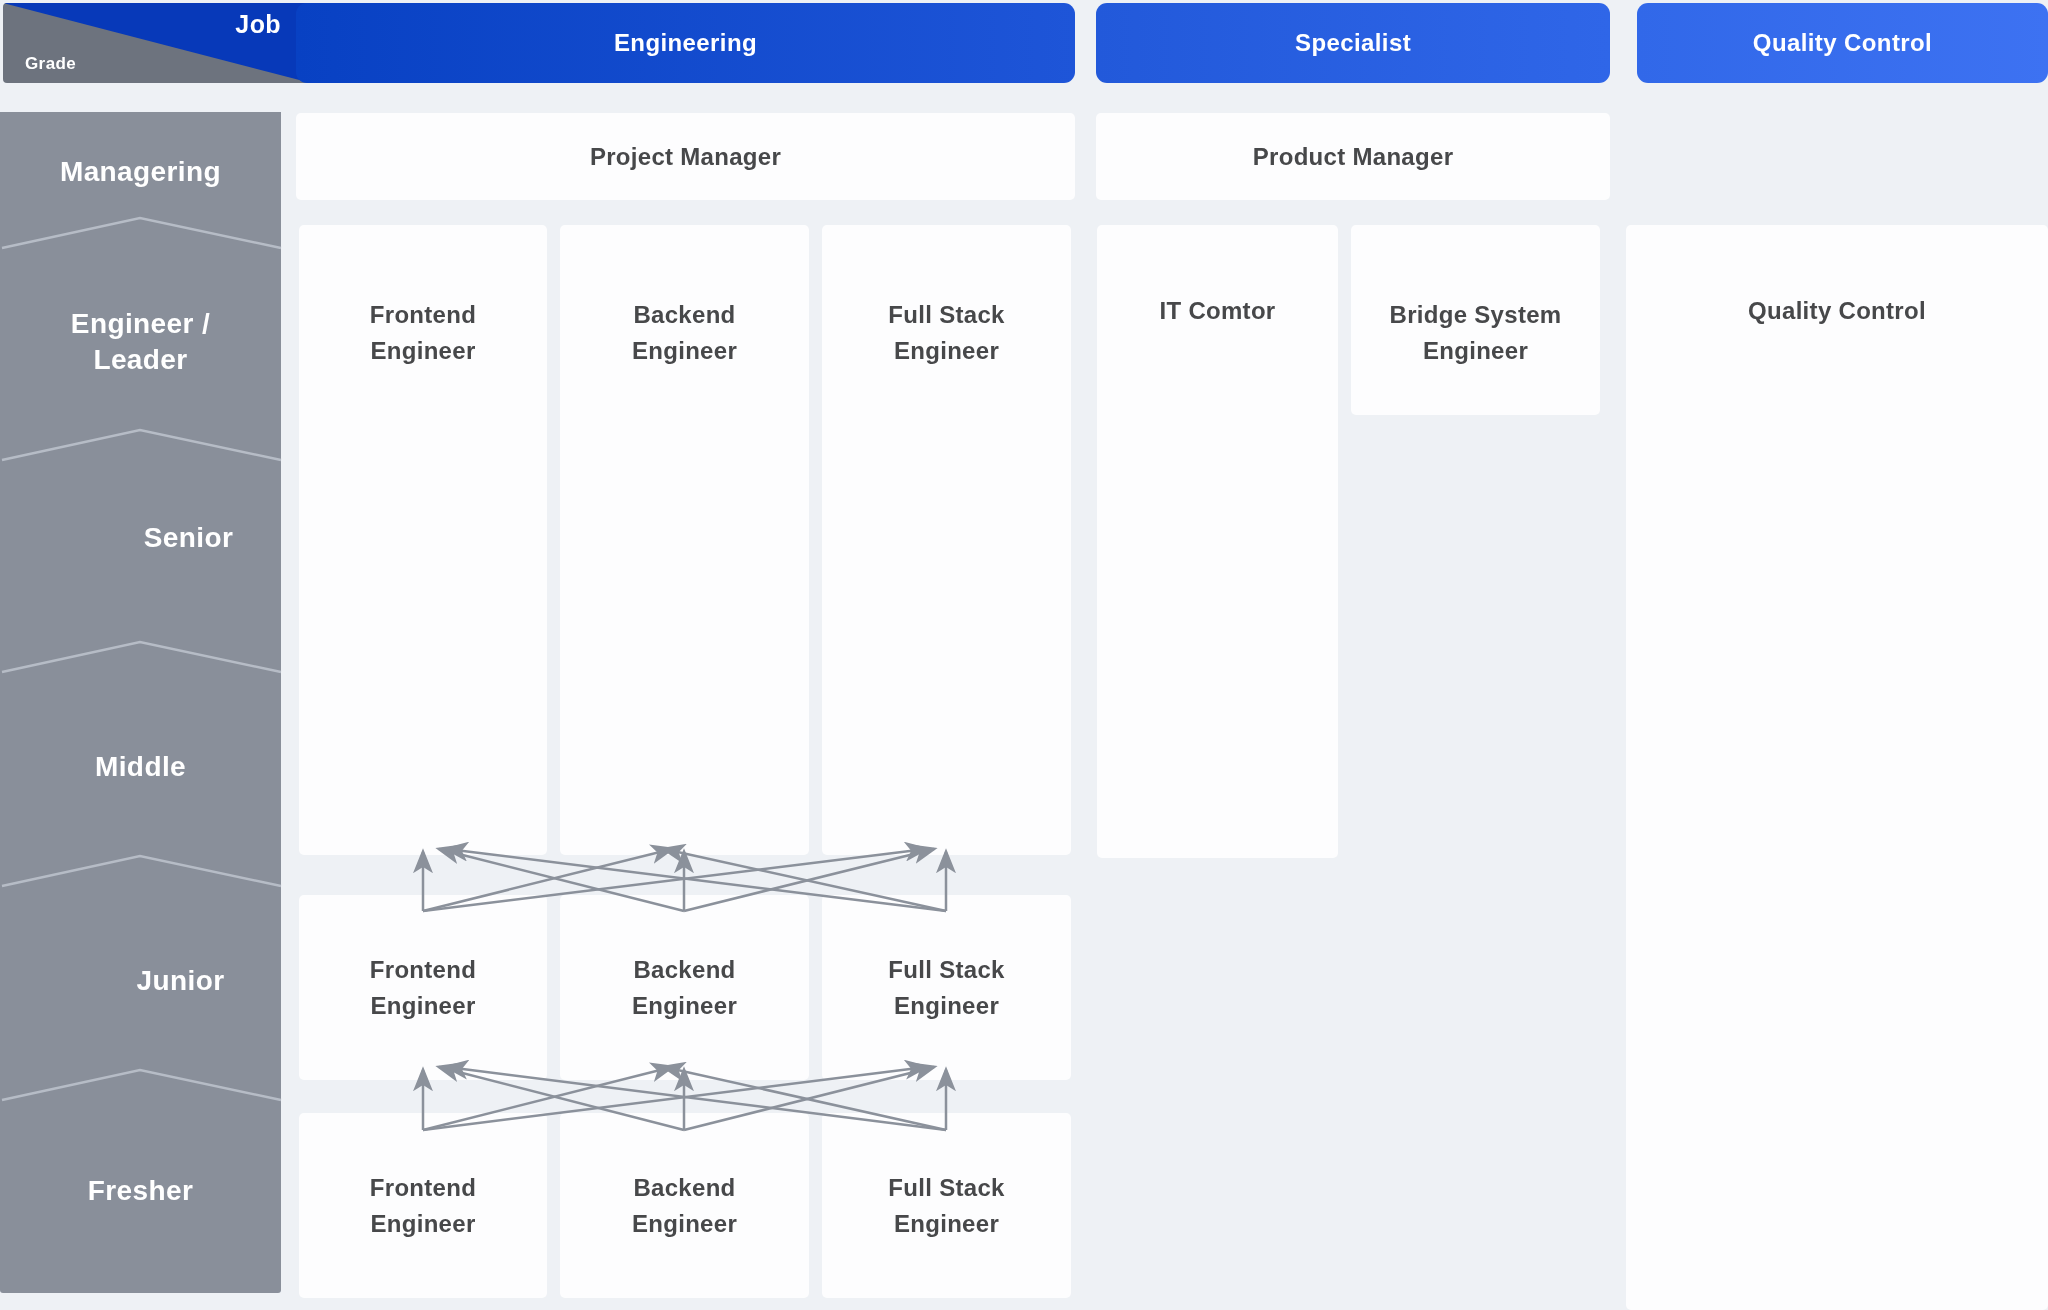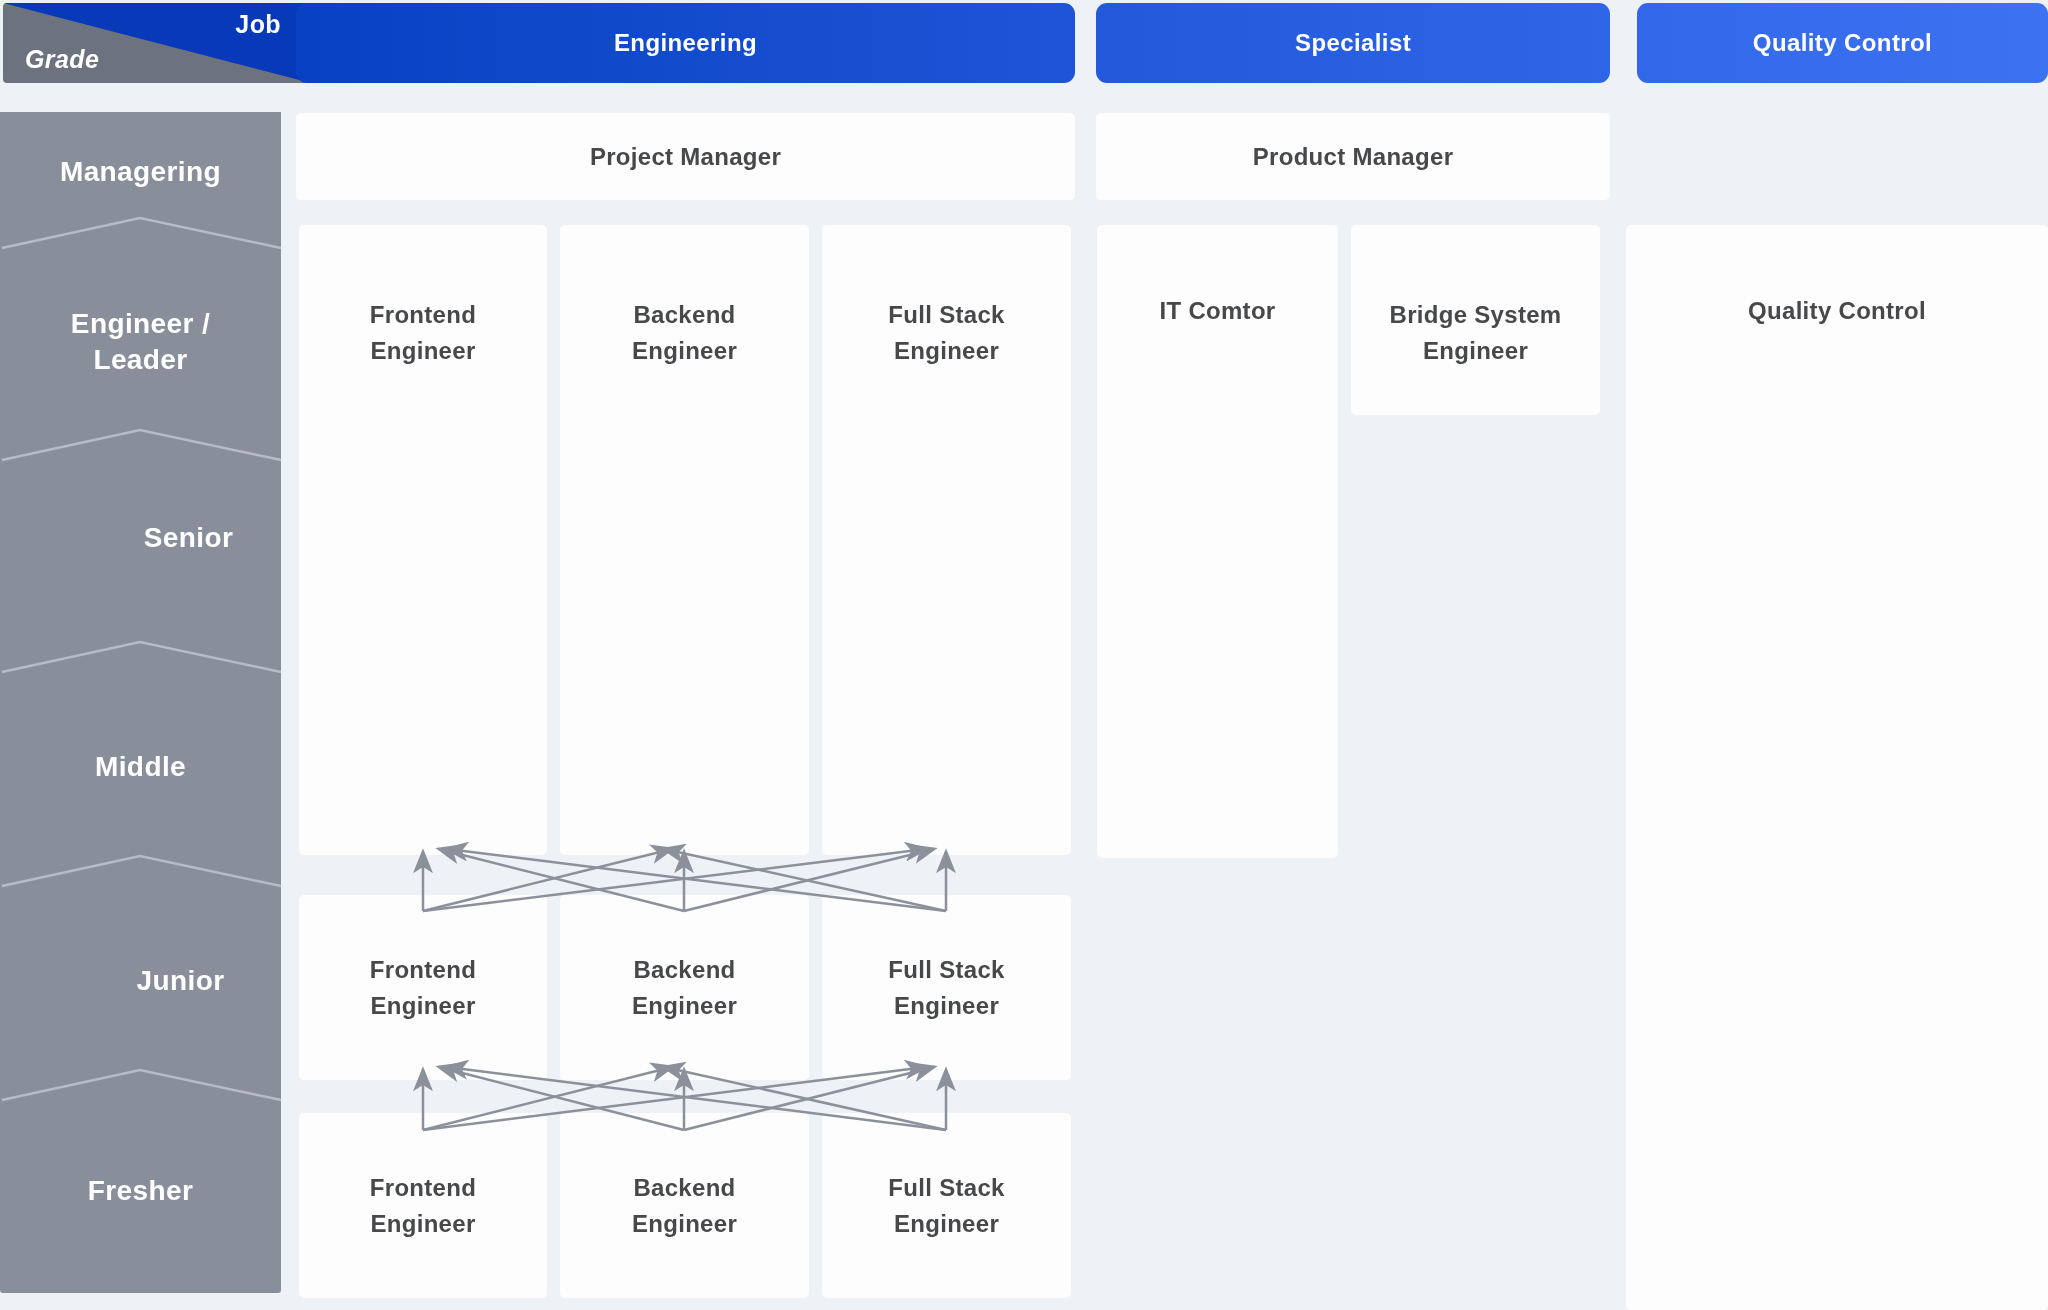--- a/index.html
+++ b/index.html
@@ -20,21 +20,21 @@
   
   .corner{
     position:absolute;left:3px;top:3px;width:308px;height:80px;
     background:#6d737e;border-radius:4px;overflow:hidden;
   }
   .corner-blue{position:absolute;inset:0;background:#0739b9;clip-path:polygon(0 0,100% 0,100% 100%);}
   .corner-job{
     position:absolute;top:7px;right:30px;color:#fff;font-weight:700;font-size:25px;letter-spacing:.4px;
   }
   .corner-grade{
-    position:absolute;bottom:9px;left:22px;color:#fff;font-weight:700;font-size:25px;letter-spacing:.4px;font-style:italic;
+    position:absolute;bottom:9px;left:22px;color:#fff;font-weight:700;font-size:17px;letter-spacing:.4px;
   }
   
   .grade-col{
     position:absolute;left:0;top:112px;width:281px;height:1181px;
     background:#898f9a;border-radius:0 0 3px 3px;
   }
   .grade-label{
     position:absolute;left:0;width:281px;
     display:flex;align-items:center;justify-content:center;
     color:#ffffff;font-weight:700;font-size:28px;letter-spacing:.4px;text-align:center;

